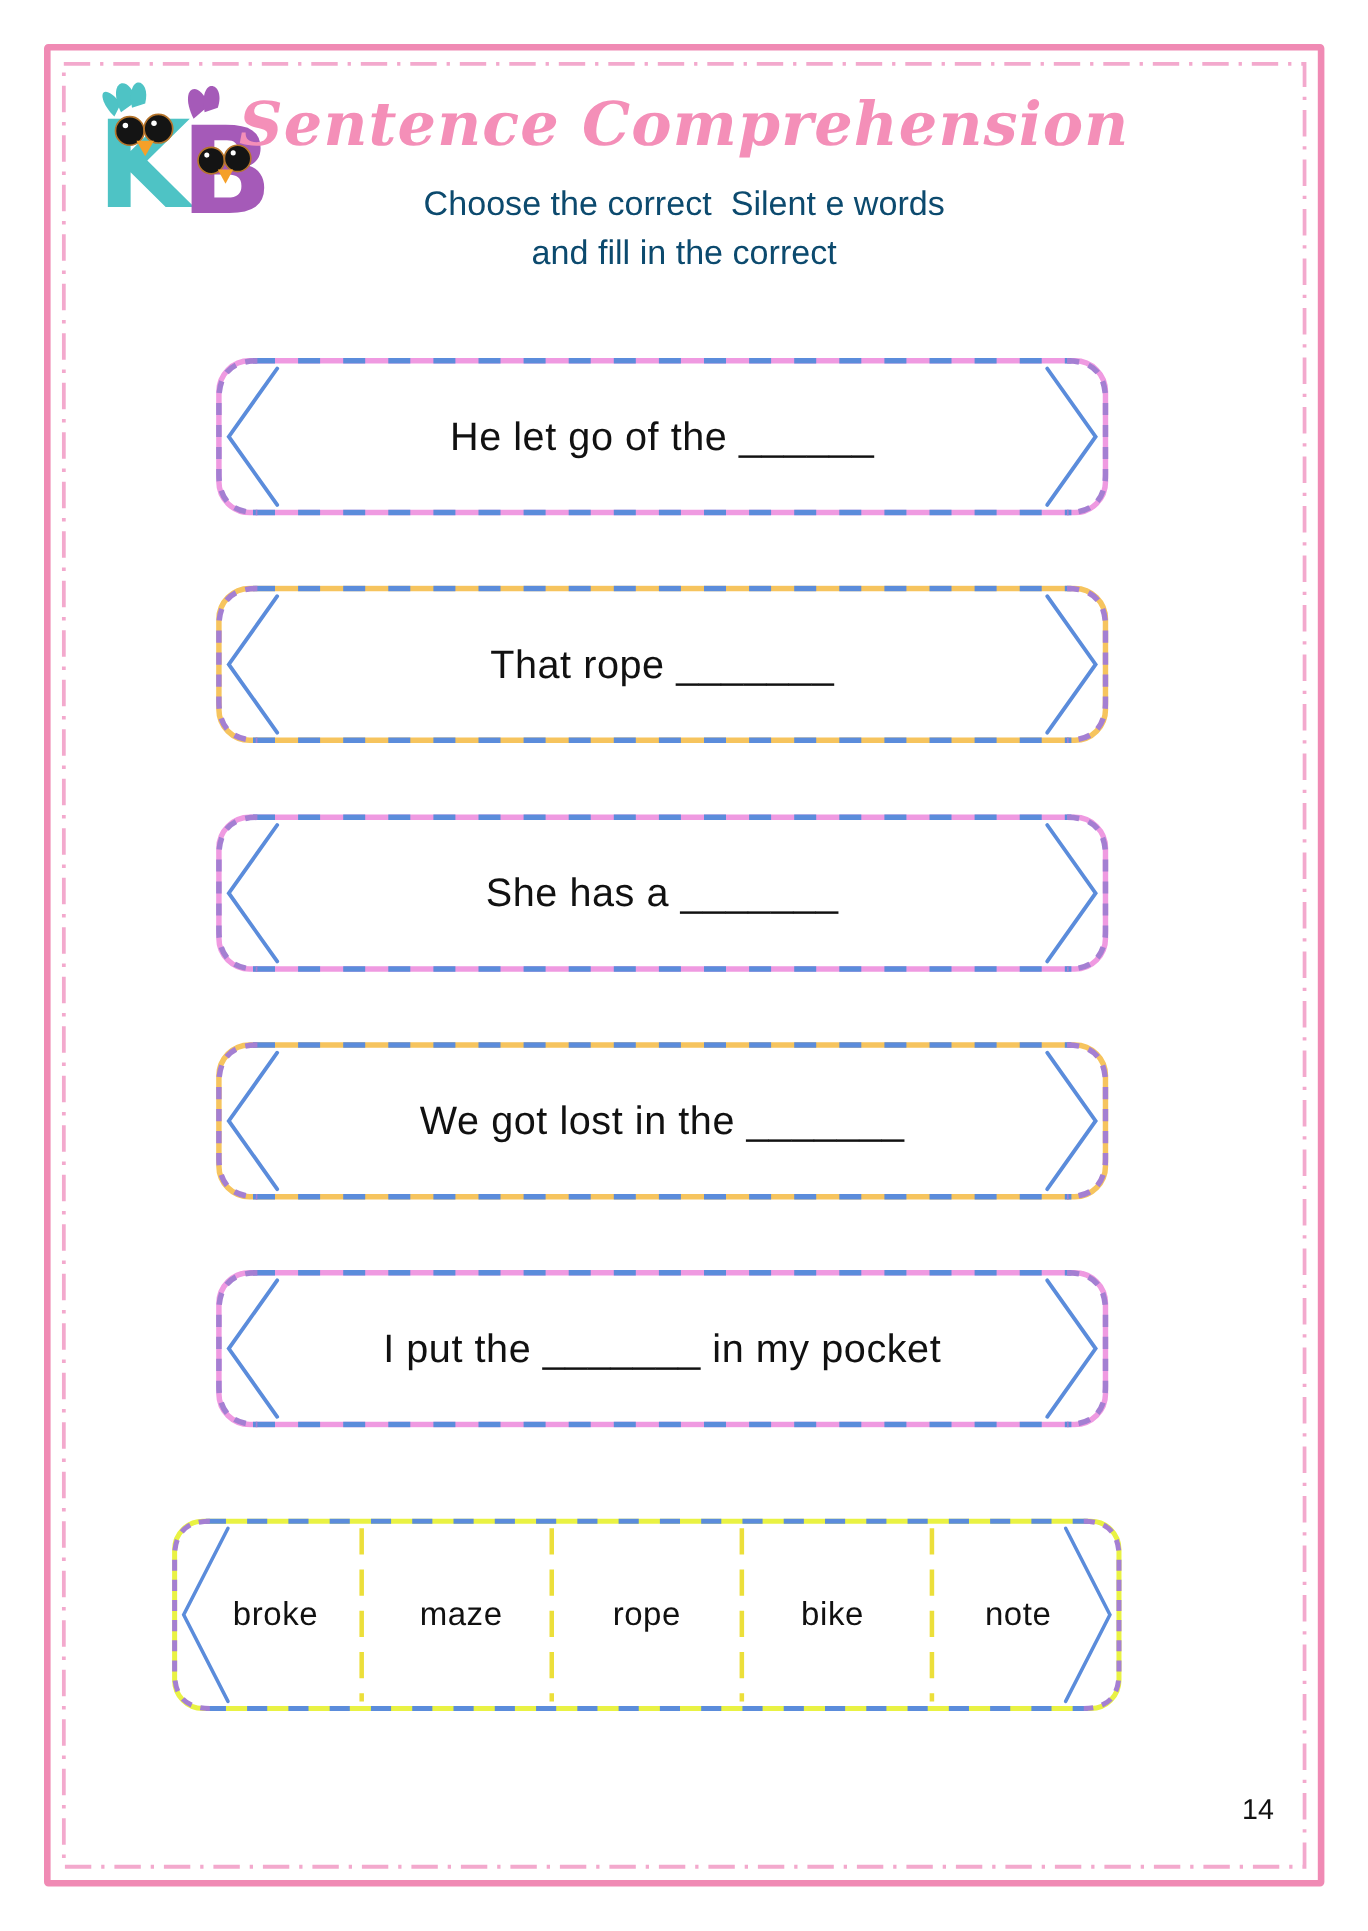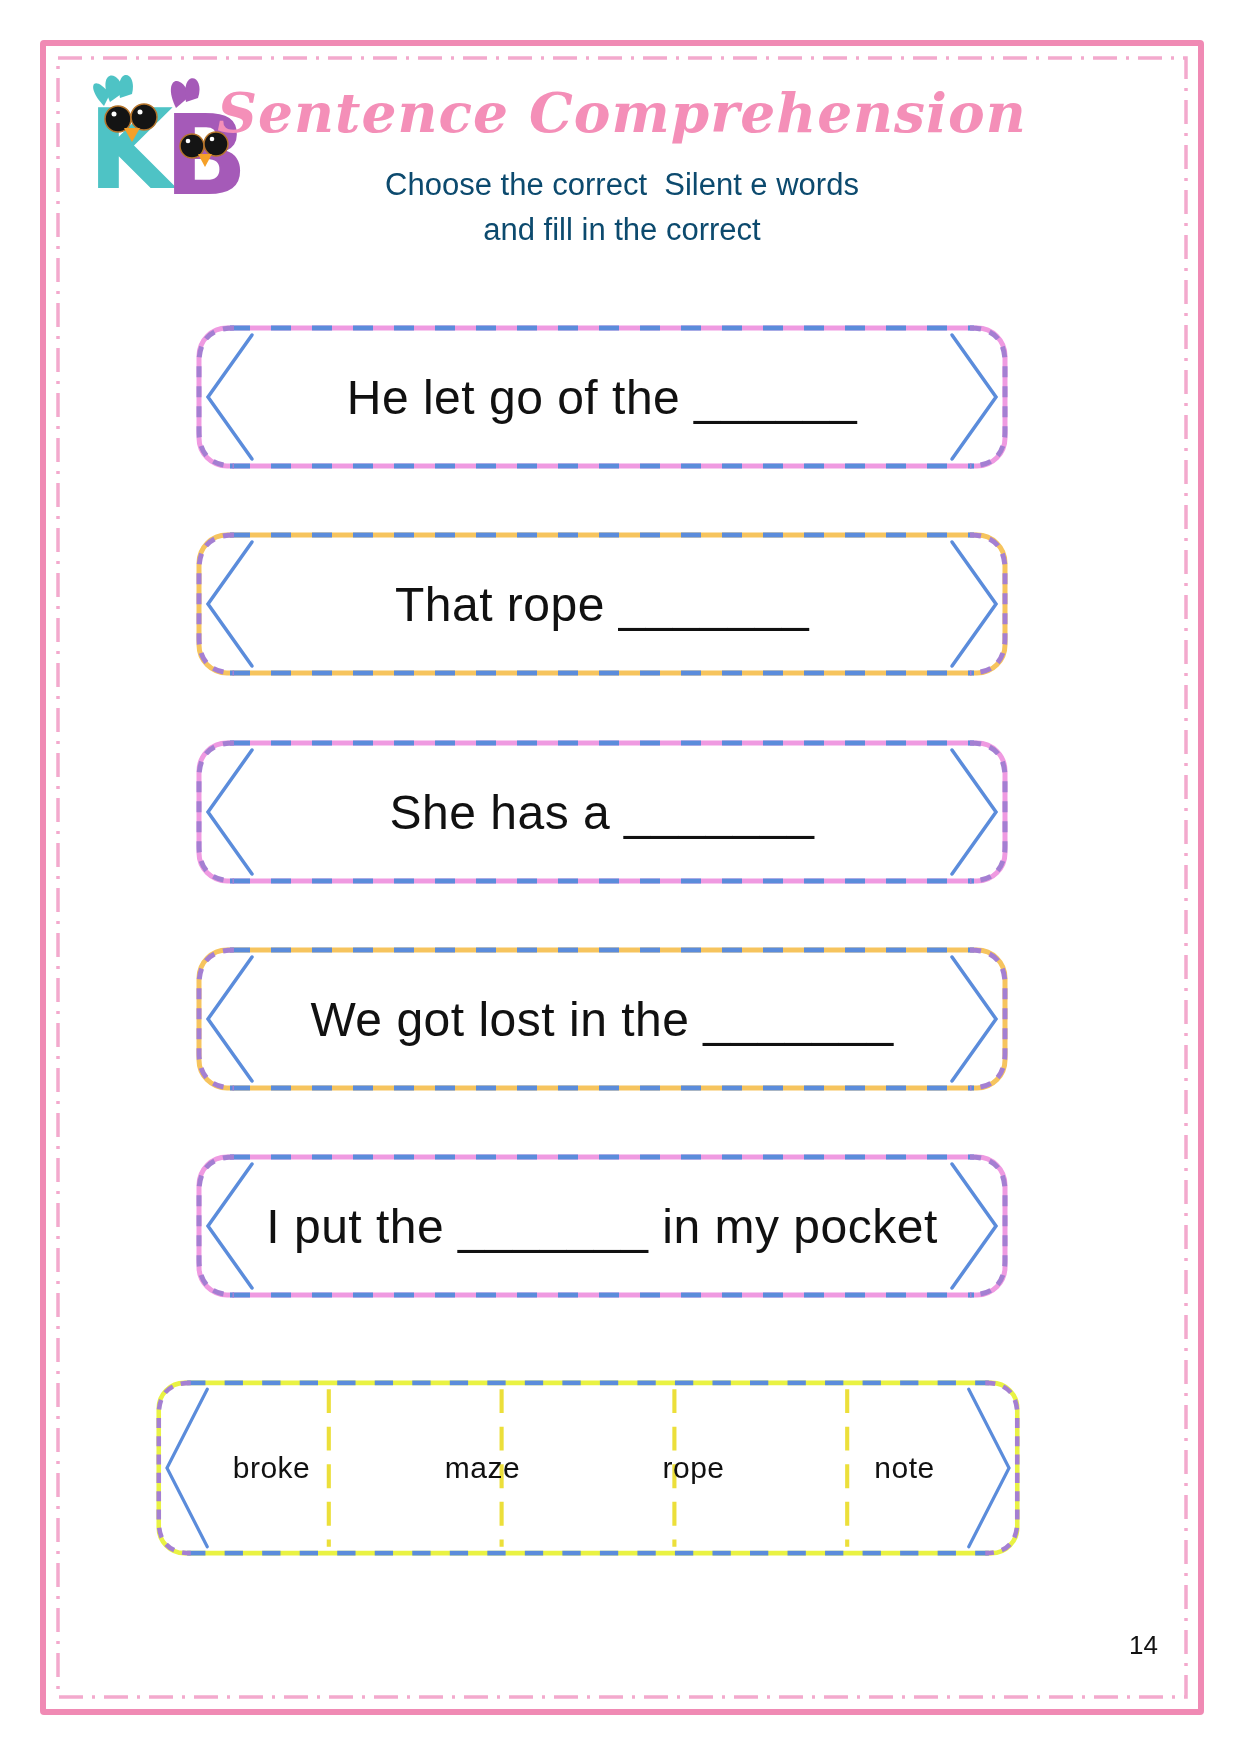--- a/index.html
+++ b/index.html
@@ -22,21 +22,21 @@
     position:absolute;left:0;right:0;top:162px;text-align:center;
     font-size:31px;line-height:45px;color:#0c4a6e;font-weight:400;
   }
   .instructions div{white-space:pre-wrap;}
   .sentence-box{
     position:absolute;left:196px;width:812px;height:144px;
     display:flex;align-items:center;justify-content:center;
   }
   .sentence-box svg.deco{position:absolute;left:0;top:0;width:100%;height:100%;}
   .sentence-text{
-    position:relative;font-size:48px;color:#111;letter-spacing:0.5px;
+    position:relative;font-size:36px;color:#111;letter-spacing:0.5px;
   }
   .word-bank{position:absolute;left:156px;top:1372px;width:864px;height:192px;}
   .word-bank svg.deco{position:absolute;left:0;top:0;width:100%;height:100%;}
   .bank-cells{position:absolute;left:10px;top:0;right:10px;bottom:0;display:flex;}
   .bank-cell{
     flex:1;display:flex;align-items:center;justify-content:center;
     font-size:30px;color:#111;letter-spacing:0.5px;
   }
   .footer{
     position:absolute;left:0;right:0;top:1644px;text-align:center;
@@ -168,19 +168,20 @@
         <path d="M 888 10 L 932 96 L 888 182" fill="none" stroke="#5b8cdb" stroke-width="3.5" stroke-linecap="round"></path>
         <line x1="188.8" y1="10" x2="188.8" y2="182" stroke="#ecdf3a" stroke-width="4.5" stroke-dasharray="26 15"></line>
         <line x1="377.6" y1="10" x2="377.6" y2="182" stroke="#ecdf3a" stroke-width="4.5" stroke-dasharray="26 15"></line>
         <line x1="566.4" y1="10" x2="566.4" y2="182" stroke="#ecdf3a" stroke-width="4.5" stroke-dasharray="26 15"></line>
         <line x1="755.2" y1="10" x2="755.2" y2="182" stroke="#ecdf3a" stroke-width="4.5" stroke-dasharray="26 15"></line>
       </svg>
     <div class="bank-cells">
       <div class="bank-cell">broke</div>
       <div class="bank-cell">maze</div>
       <div class="bank-cell">rope</div>
+      <div class="bank-cell">bike</div>
       <div class="bank-cell">note</div>
     </div>
   </div>
 
   <div class="page-number">14</div>
 
 </div>
 
 </body></html>

